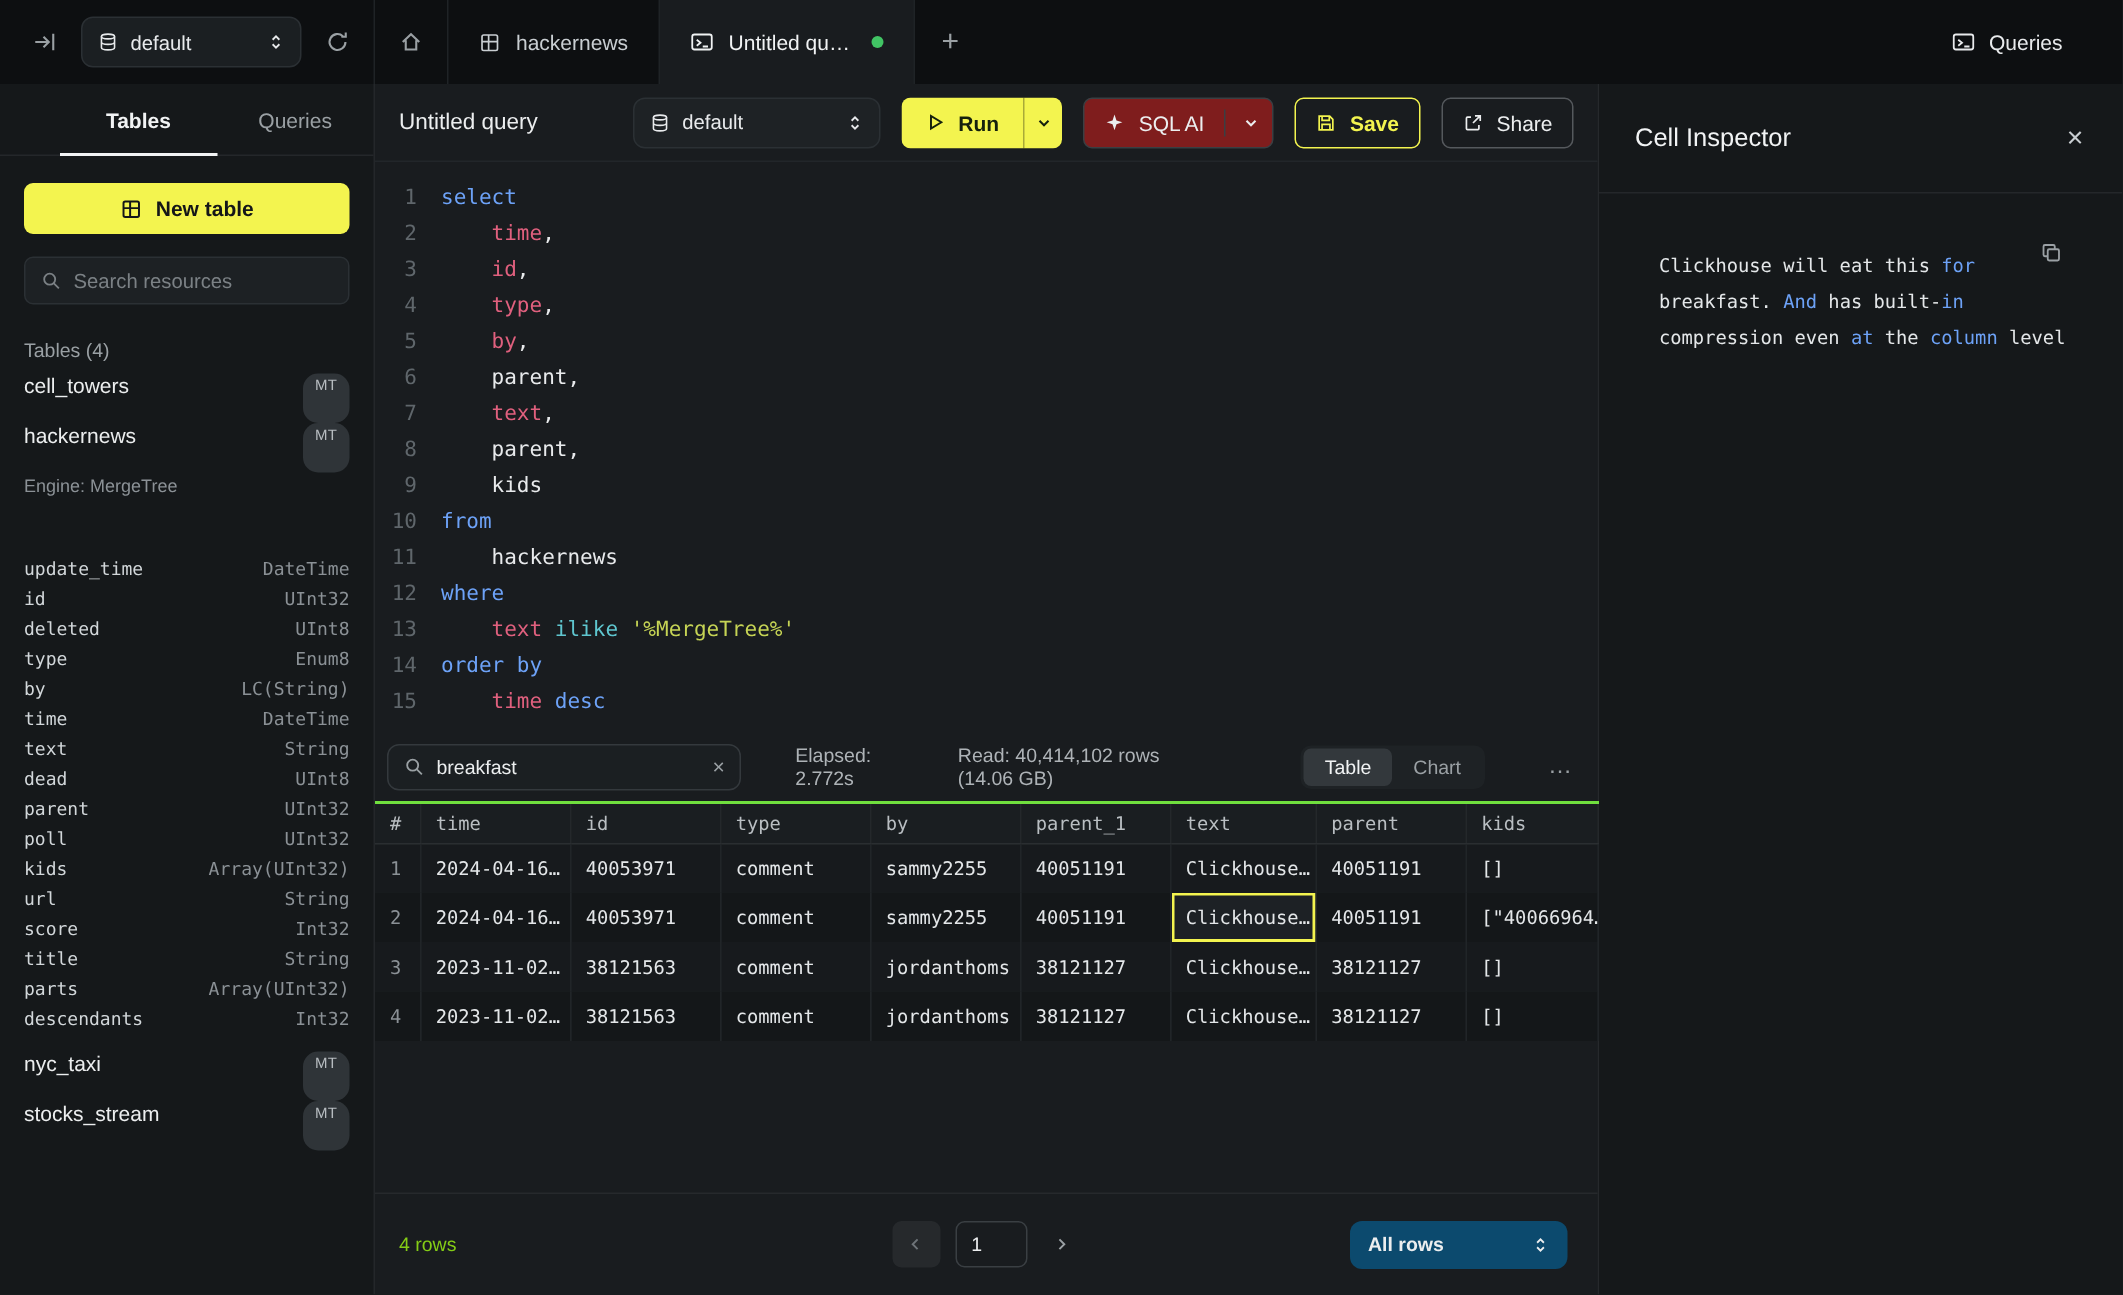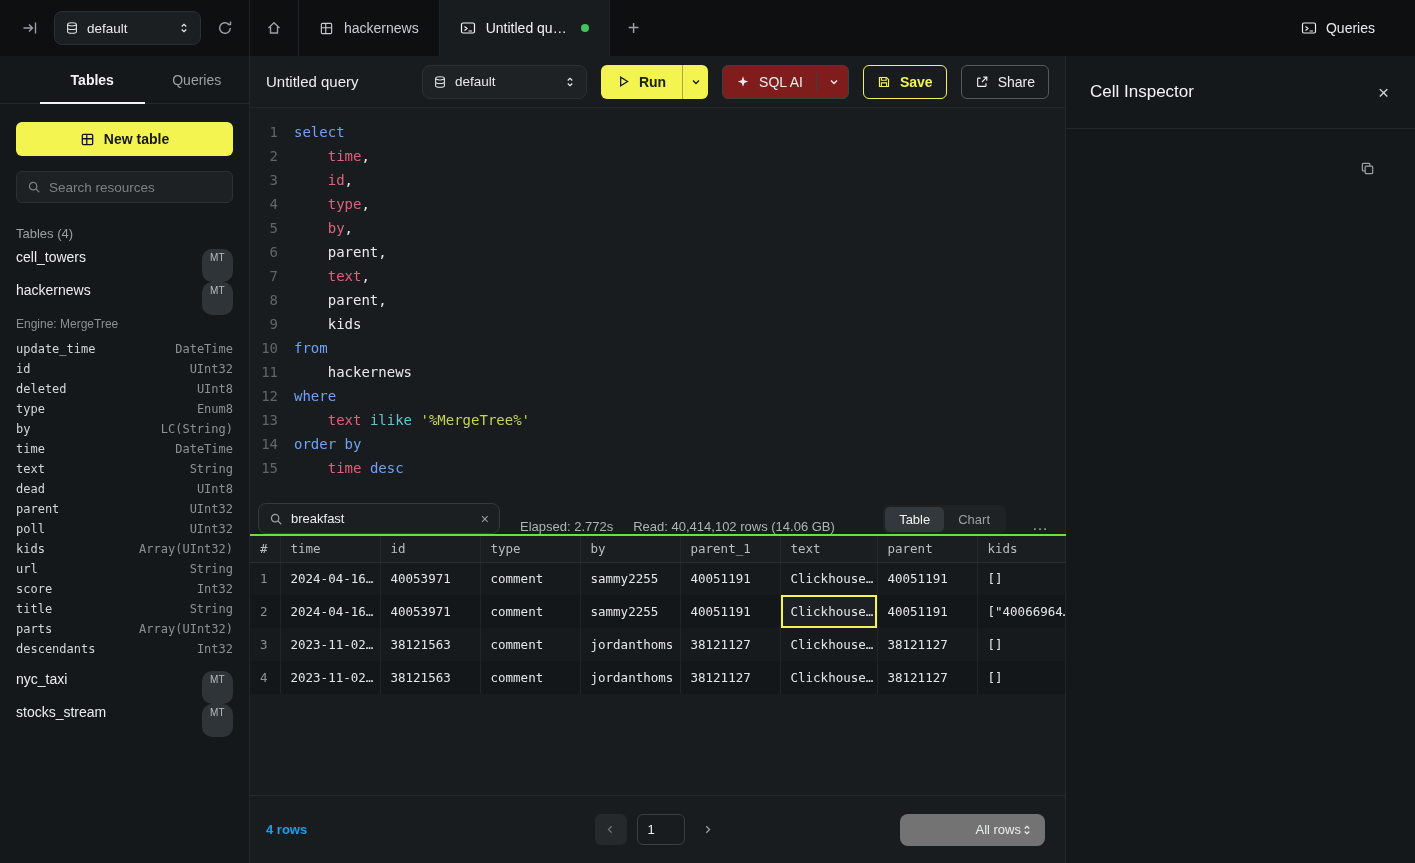--- a/index.html
+++ b/index.html
@@ -39,21 +39,21 @@
     gap:9px; color:#141618; font-size:14px; font-weight:bold; cursor:pointer; }
   .search-box { margin-top:15px; height:32px; background:#1d2124; border:1px solid #2b3034; border-radius:6px;
     display:flex; align-items:center; gap:8px; padding:0 10px; color:#7b8185; }
   .search-box input { flex:1; background:transparent; border:none; outline:none; color:#e8eaec; font-size:13.5px;
     font-family:"Liberation Sans", sans-serif; }
   .search-box input::placeholder { color:#7b8185; }
   .section-label { margin-top:23px; margin-bottom:8px; font-size:13px; color:#9aa0a4; }
   .table-item { height:33px; display:flex; justify-content:space-between; font-size:14px; color:#eceeef; cursor:pointer; }
   .badge { background:#2f3438; color:#b7bcc0; font-size:10px; letter-spacing:.3px; padding:3px 8px; border-radius:10px; }
   .engine-line { font-size:12px; color:#8b9196; padding:2px 0 8px 0; }
-  .cols { padding-bottom:12px; }
+  .cols { padding-bottom:12px;margin-top:30px; }
   .col-row { height:20px; display:flex; align-items:center; justify-content:space-between;
     font-family:"DejaVu Sans Mono", monospace; font-size:12px; cursor:pointer; }
   .col-row .cname { color:#d2d7da; }
   .col-row .ctype { color:#8b9196; }
 
   
   .main { flex:1; min-width:0; display:flex; flex-direction:column; background:#191c1f; position:relative; }
   .main-header { height:52px; flex:none; display:flex; align-items:center; padding:0 16px; gap:14px; border-bottom:1px solid #22262a; }
   .query-title { font-size:15px; color:#eceeef; margin-right:auto; }
   .hdr-db { width:165px; height:34px; background:#1e2225; border:1px solid #2b3034; border-radius:8px;
@@ -74,21 +74,21 @@
   .editor { height:380px; flex:none; padding-top:12px; font-family:"DejaVu Sans Mono", monospace; font-size:14px; line-height:24px; }
   .code-line { display:flex; }
   .ln { width:28px; flex:none; text-align:right; color:#5f666b; margin-right:16px; user-select:none; }
   .code { white-space:pre; color:#e8eaec; }
   .tk-kw { color:#6da2f7; }
   .tk-fn { color:#5fc6cf; }
   .tk-col { color:#e0607e; }
   .tk-str { color:#c6d455; }
 
   
-  .results-toolbar { height:46px; flex:none; display:flex; align-items:flex-end; padding:0 10px 0 8px; gap:20px; }
+  .results-toolbar { height:46px; flex:none; display:flex; align-items:center; padding:0 10px 0 8px; gap:36px; }
   .result-search { width:242px; height:31px; border:1px solid #34393d; background:#1b1f22; border-radius:8px;
     display:flex; align-items:center; gap:8px; padding:0 10px; color:#9aa0a4; }
   .result-search input { flex:1; min-width:0; background:transparent; border:none; outline:none; color:#eceeef;
     font-size:13px; font-family:"Liberation Sans", sans-serif; }
   .clear-x { color:#9aa0a4; cursor:pointer; font-size:14px; line-height:1; }
   .meta-text { font-size:13px; color:#aeb3b7; }
   .toolbar-spacer { flex:1; }
   .view-toggle { display:flex; align-items:center; background:#1e2225; border-radius:7px; padding:2px; }
   .view-toggle .vt { padding:5px 14px; font-size:13px; border-radius:5px; color:#9aa0a4; cursor:pointer; }
   .view-toggle .vt.active { background:#33383c; color:#f1f3f4; }
@@ -104,28 +104,28 @@
   table.results td { height:33px; padding:0 10px; color:#e4e7e9; border-right:1px solid #212528;
     overflow:hidden; white-space:nowrap; cursor:default; }
   table.results tr.odd { background:#171a1d; }
   table.results tr.even { background:#141719; }
   table.results td.rownum { color:#8b9196; }
   table.results td.selected-cell { box-shadow:inset 0 0 0 2px #f3f44f; background:#1d2125; }
   .results-filler { flex:1; }
 
   
   .bottom-bar { height:68px; flex:none; border-top:1px solid #26292c; display:flex; align-items:center; padding:0 20px 0 16px; position:relative; }
-  .rowcount { font-size:13px; color:#0ea5e9;font-weight:bold; }
+  .rowcount { font-size:13px; color:#84cc16; }
   .pagination { position:absolute; left:50%; transform:translateX(-50%); display:flex; align-items:center; gap:10px; }
   .page-prev { width:32px; height:31px; background:#26292c; border-radius:6px; display:flex; align-items:center; justify-content:center; color:#6d7378; cursor:pointer; }
   .page-input { width:48px; height:31px; border:1px solid #3a3f43; border-radius:6px; background:transparent;
     color:#eceeef; font-size:13px; text-align:left; padding:0 10px; outline:none; font-family:"Liberation Sans", sans-serif; }
   .page-next { width:26px; height:31px; display:flex; align-items:center; justify-content:center; color:#9aa0a4; cursor:pointer; }
-  .pagesize-select { margin-left:auto; width:145px; height:32px; background:#737373; border-radius:8px;
-    display:flex; align-items:center; justify-content:flex-end; padding:0 12px; font-size:13px; color:#eceeef; cursor:pointer; }
+  .pagesize-select { margin-left:auto; width:145px; height:32px; background:#0c4a6e; border-radius:8px;
+    display:flex; align-items:center; justify-content:space-between; padding:0 12px; font-size:13px; color:#eceeef; cursor:pointer;font-weight:bold; }
 
   
   .inspector { width:350px; flex:none; background:#15181a; border-left:1px solid #26292c; display:flex; flex-direction:column; }
   .inspector-header { height:73px; flex:none; display:flex; align-items:center; padding:0 26px 0 24px; border-bottom:1px solid #24272a; }
   .inspector-title { font-size:17px; font-weight:normal; color:#f1f3f4; }
   .inspector-close { margin-left:auto; color:#c9ced2; font-size:19px; cursor:pointer; line-height:1; }
   .inspector-body { position:relative; padding:36px 36px 0 40px; }
   .copy-btn { position:absolute; top:32px; right:40px; color:#9aa0a4; cursor:pointer; }
   .inspector-text { width:272px; font-family:"DejaVu Sans Mono", monospace; font-size:12.5px; line-height:24px; color:#e4e7e9; }
 </style>
@@ -577,17 +577,18 @@
         <span class="inspector-title">Cell Inspector</span>
         <span class="inspector-close">×</span>
       </div>
       <div class="inspector-body">
         <span class="copy-btn">
           <svg class="ic" width="15" height="15" viewBox="0 0 16 16" fill="none" stroke="currentColor" stroke-width="1.3">
               <rect x="5.5" y="5.5" width="8" height="8" rx="1"></rect>
               <path d="M10.5 5.5v-2a1 1 0 0 0-1-1h-6a1 1 0 0 0-1 1v6a1 1 0 0 0 1 1h2"></path>
             </svg>
         </span>
+        <div class="inspector-text"><span>Clickhouse will eat this </span><span class="tk-kw">for</span><span> breakfast. </span><span class="tk-kw">And</span><span> has built-</span><span class="tk-kw">in</span><span> compression even </span><span class="tk-kw">at</span><span> the </span><span class="tk-kw">column</span><span> level</span></div>
       </div>
     </div>
 
   </div>
 </div>
 
 </body></html>

